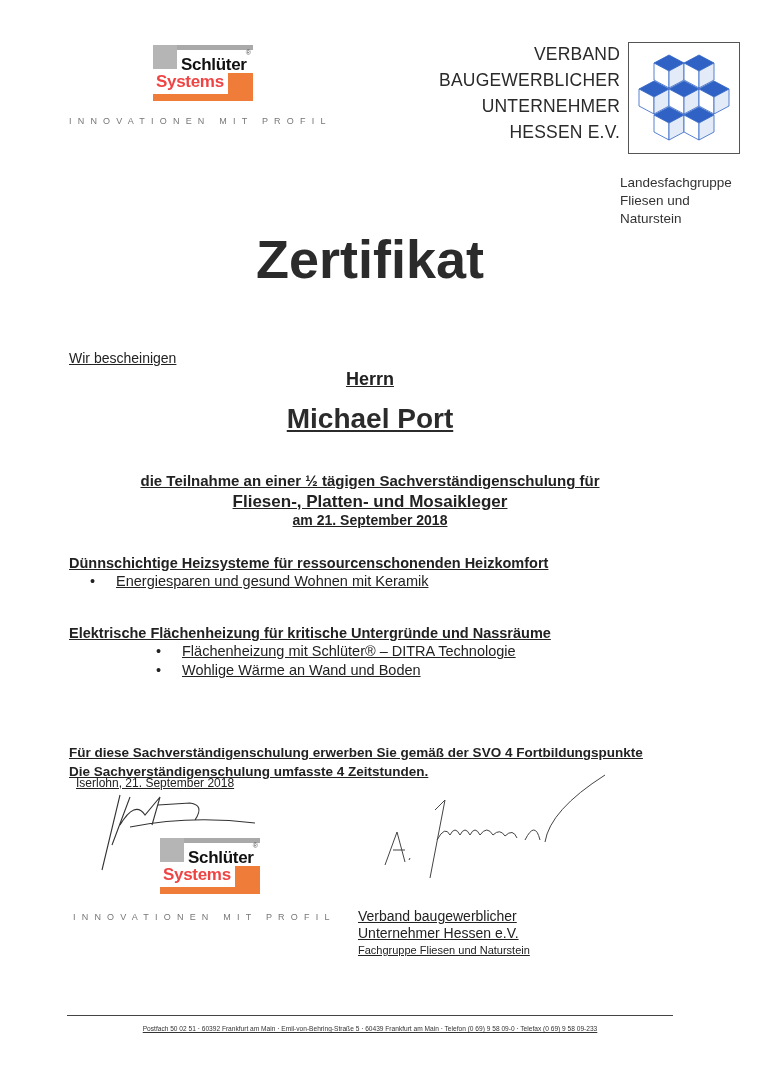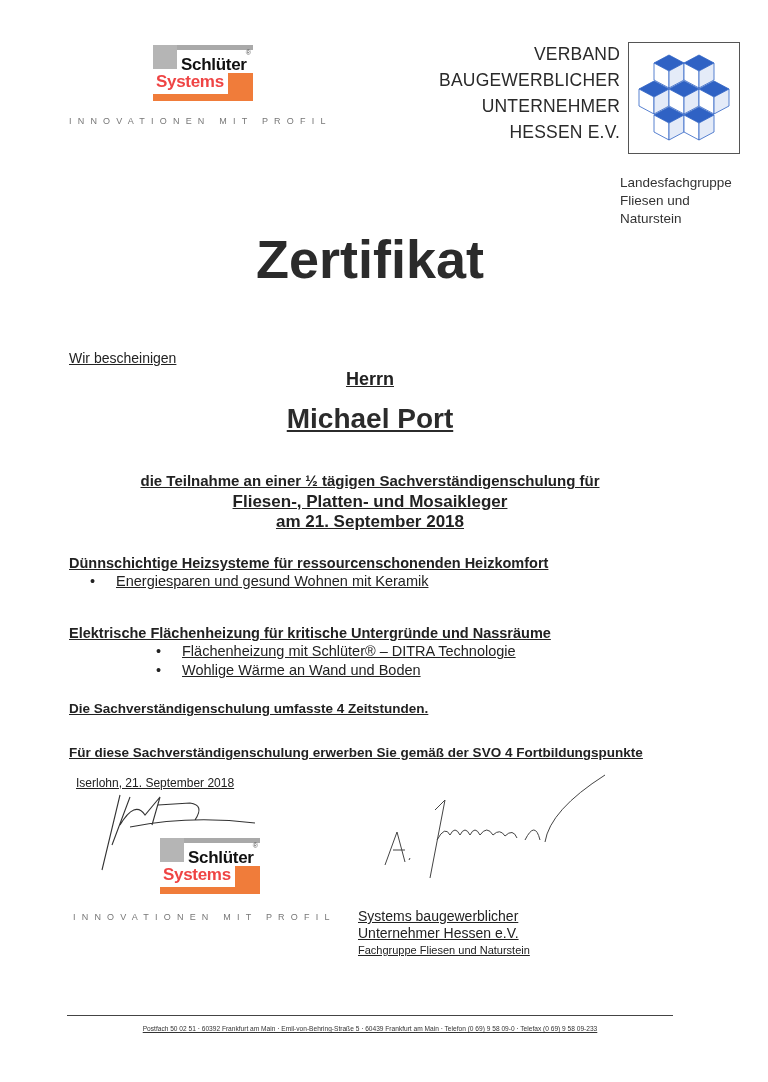--- a/index.html
+++ b/index.html
@@ -74,30 +74,30 @@
 </div>
 
 <h1 class="title">Zertifikat</h1>
 
 <div class="p" style="left:69px; top:350px; font-size:14px;">Wir bescheinigen</div>
 <div class="p center bold" style="top:369px; font-size:18px;">Herrn</div>
 <div class="p center bold" style="top:403px; font-size:28px; color:#2b2b2b;">Michael Port</div>
 
 <div class="p center bold" style="top:472px; font-size:15px;">die Teilnahme an einer ½ tägigen Sachverständigenschulung für</div>
 <div class="p center bold" style="top:492px; font-size:17px;">Fliesen-, Platten- und Mosaikleger</div>
-<div class="p center bold" style="top:512px; font-size:17px;">am 21. September 2018</div>
+<div class="p center bold" style="top:512px; font-size:14px;">am 21. September 2018</div>
 
 <div class="p bold" style="left:69px; top:555px; font-size:14.5px;">Dünnschichtige Heizsysteme für ressourcenschonenden Heizkomfort</div>
 <div class="p bullet" style="left:90px; top:573px; font-size:14.5px;"><span>Energiesparen und gesund Wohnen mit Keramik</span></div>
 
 <div class="p bold" style="left:69px; top:625px; font-size:14.5px;">Elektrische Flächenheizung für kritische Untergründe und Nassräume</div>
 <div class="p bullet" style="left:156px; top:643px; font-size:14.5px;"><span>Flächenheizung mit Schlüter® – DITRA Technologie</span></div>
 <div class="p bullet" style="left:156px; top:662px; font-size:14.5px;"><span>Wohlige Wärme an Wand und Boden</span></div>
 
-<div class="p bold" style="left:69px; top:701px; font-size:13.5px;">Die Sachverständigenschulung umfasste 4 Zeitstunden.</div>
+<div class="p bold" style="left:69px; top:764px; font-size:13.5px;">Die Sachverständigenschulung umfasste 4 Zeitstunden.</div>
 <div class="p bold" style="left:69px; top:745px; font-size:13.5px;">Für diese Sachverständigenschulung erwerben Sie gemäß der SVO 4 Fortbildungspunkte</div>
 
 <div class="p" style="left:76px; top:776px; font-size:12px;">Iserlohn, 21. September 2018</div>
 
 <svg class="abs" style="left:90px; top:785px;" width="180" height="90" viewBox="0 0 180 90">
   <path d="M12,85 L30,10 M22,60 L40,12 M30,40 Q45,15 55,30 L70,12 L62,40 M68,20 L100,18 Q115,20 105,35 M40,42 Q100,30 165,38" fill="none" stroke="#333" stroke-width="1.1"></path>
 </svg>
 
 <div class="schl" style="left:160px; top:838px;">
   <div class="gray-top"></div>
@@ -108,19 +108,19 @@
   <span class="t1">Schlüter</span>
   <span class="t2">Systems</span>
 </div>
 <div class="tagline" style="left:73px; top:912px;">INNOVATIONEN MIT PROFIL</div>
 
 <svg class="abs" style="left:375px; top:770px;" width="240" height="110" viewBox="0 0 240 110">
   <path d="M10,95 L22,62 L30,92 M18,80 L30,80 M34,90 L35,88 M60,40 L70,30 L55,108 M62,70 Q70,55 75,65 Q80,55 85,65 Q90,55 95,65 Q100,55 105,65 Q112,55 118,65 Q125,58 130,66 Q138,58 142,68 M150,70 Q160,50 165,70 M170,72 Q175,40 230,5" fill="none" stroke="#444" stroke-width="1"></path>
 </svg>
 
 <div class="p" style="left:358px; top:908px; font-size:14px; line-height:17px;">
-  <div>Systems baugewerblicher</div>
+  <div>Verband baugewerblicher</div>
   <div>Unternehmer Hessen e.V.</div>
   <div style="font-size:11px;">Fachgruppe Fliesen und Naturstein</div>
 </div>
 
 <div class="footerline"></div>
 <div class="p" style="left:0; width:740px; text-align:center; top:1025px; font-size:6.6px; color:#333;">Postfach 50 02 51 · 60392 Frankfurt am Main · Emil-von-Behring-Straße 5 · 60439 Frankfurt am Main · Telefon (0 69) 9 58 09-0 · Telefax (0 69) 9 58 09-233</div>
 
 </body></html>

